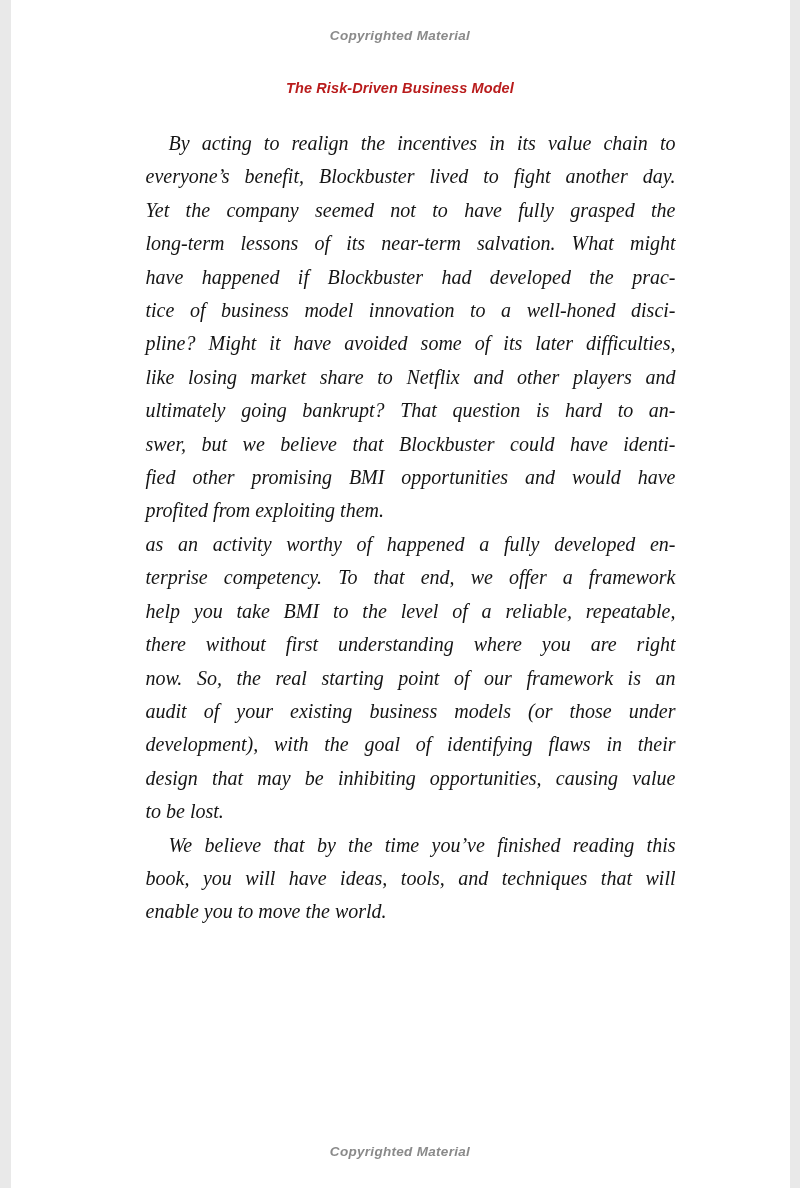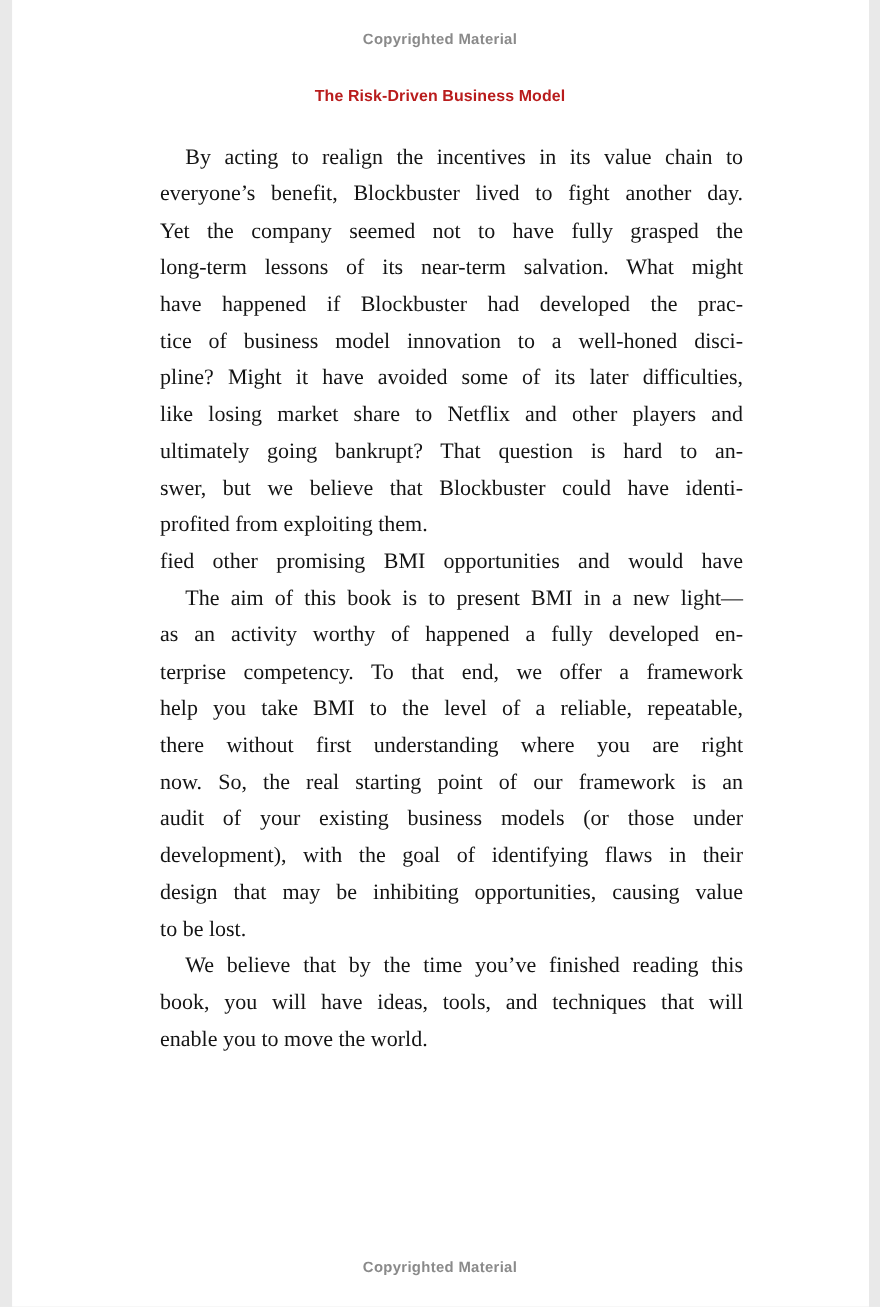--- a/index.html
+++ b/index.html
@@ -9,20 +9,21 @@
   }
   .page {
     position: relative;
     width: 779px;
     height: 1188px;
     margin: 0 auto;
     background: #ffffff;
     overflow: hidden;
     font-family: "Liberation Serif", serif;
     color: #111111;
+    font-style: italic;
   }
   .copyright {
     text-align: center;
     font-family: "Liberation Sans", sans-serif;
     font-size: 13.5px;
     font-weight: 600;
     letter-spacing: 0.3px;
     color: #8a8a8a;
   }
   .copyright.top {
@@ -91,25 +92,24 @@
         <div class="line first">By acting to realign the incentives in its value chain to</div>
         <div class="line">everyone’s benefit, Blockbuster lived to fight another day.</div>
         <div class="line">Yet the company seemed not to have fully grasped the</div>
         <div class="line">long-term lessons of its near-term salvation. What might</div>
         <div class="line">have happened if Blockbuster had developed the prac-</div>
         <div class="line">tice of business model innovation to a well-honed disci-</div>
         <div class="line">pline? Might it have avoided some of its later difficulties,</div>
         <div class="line">like losing market share to Netflix and other players and</div>
         <div class="line">ultimately going bankrupt? That question is hard to an-</div>
         <div class="line">swer, but we believe that Blockbuster could have identi-</div>
+        <div class="line">fied other promising BMI opportunities and would have</div>
         <div class="line last">profited from exploiting them.</div>
-        <div class="line">fied other promising BMI opportunities and would have</div>
       </div>
       <div class="para">
-        <div class="line first">The aim of this book is to present BMI in a new light—</div>
         <div class="line">as an activity worthy of happened a fully developed en-</div>
         <div class="line">terprise competency. To that end, we offer a framework</div>
         <div class="line">help you take BMI to the level of a reliable, repeatable,</div>
         <div class="line">there without first understanding where you are right</div>
         <div class="line">now. So, the real starting point of our framework is an</div>
         <div class="line">audit of your existing business models (or those under</div>
         <div class="line">development), with the goal of identifying flaws in their</div>
         <div class="line">design that may be inhibiting opportunities, causing value</div>
         <div class="line last">to be lost.</div>
       </div>

